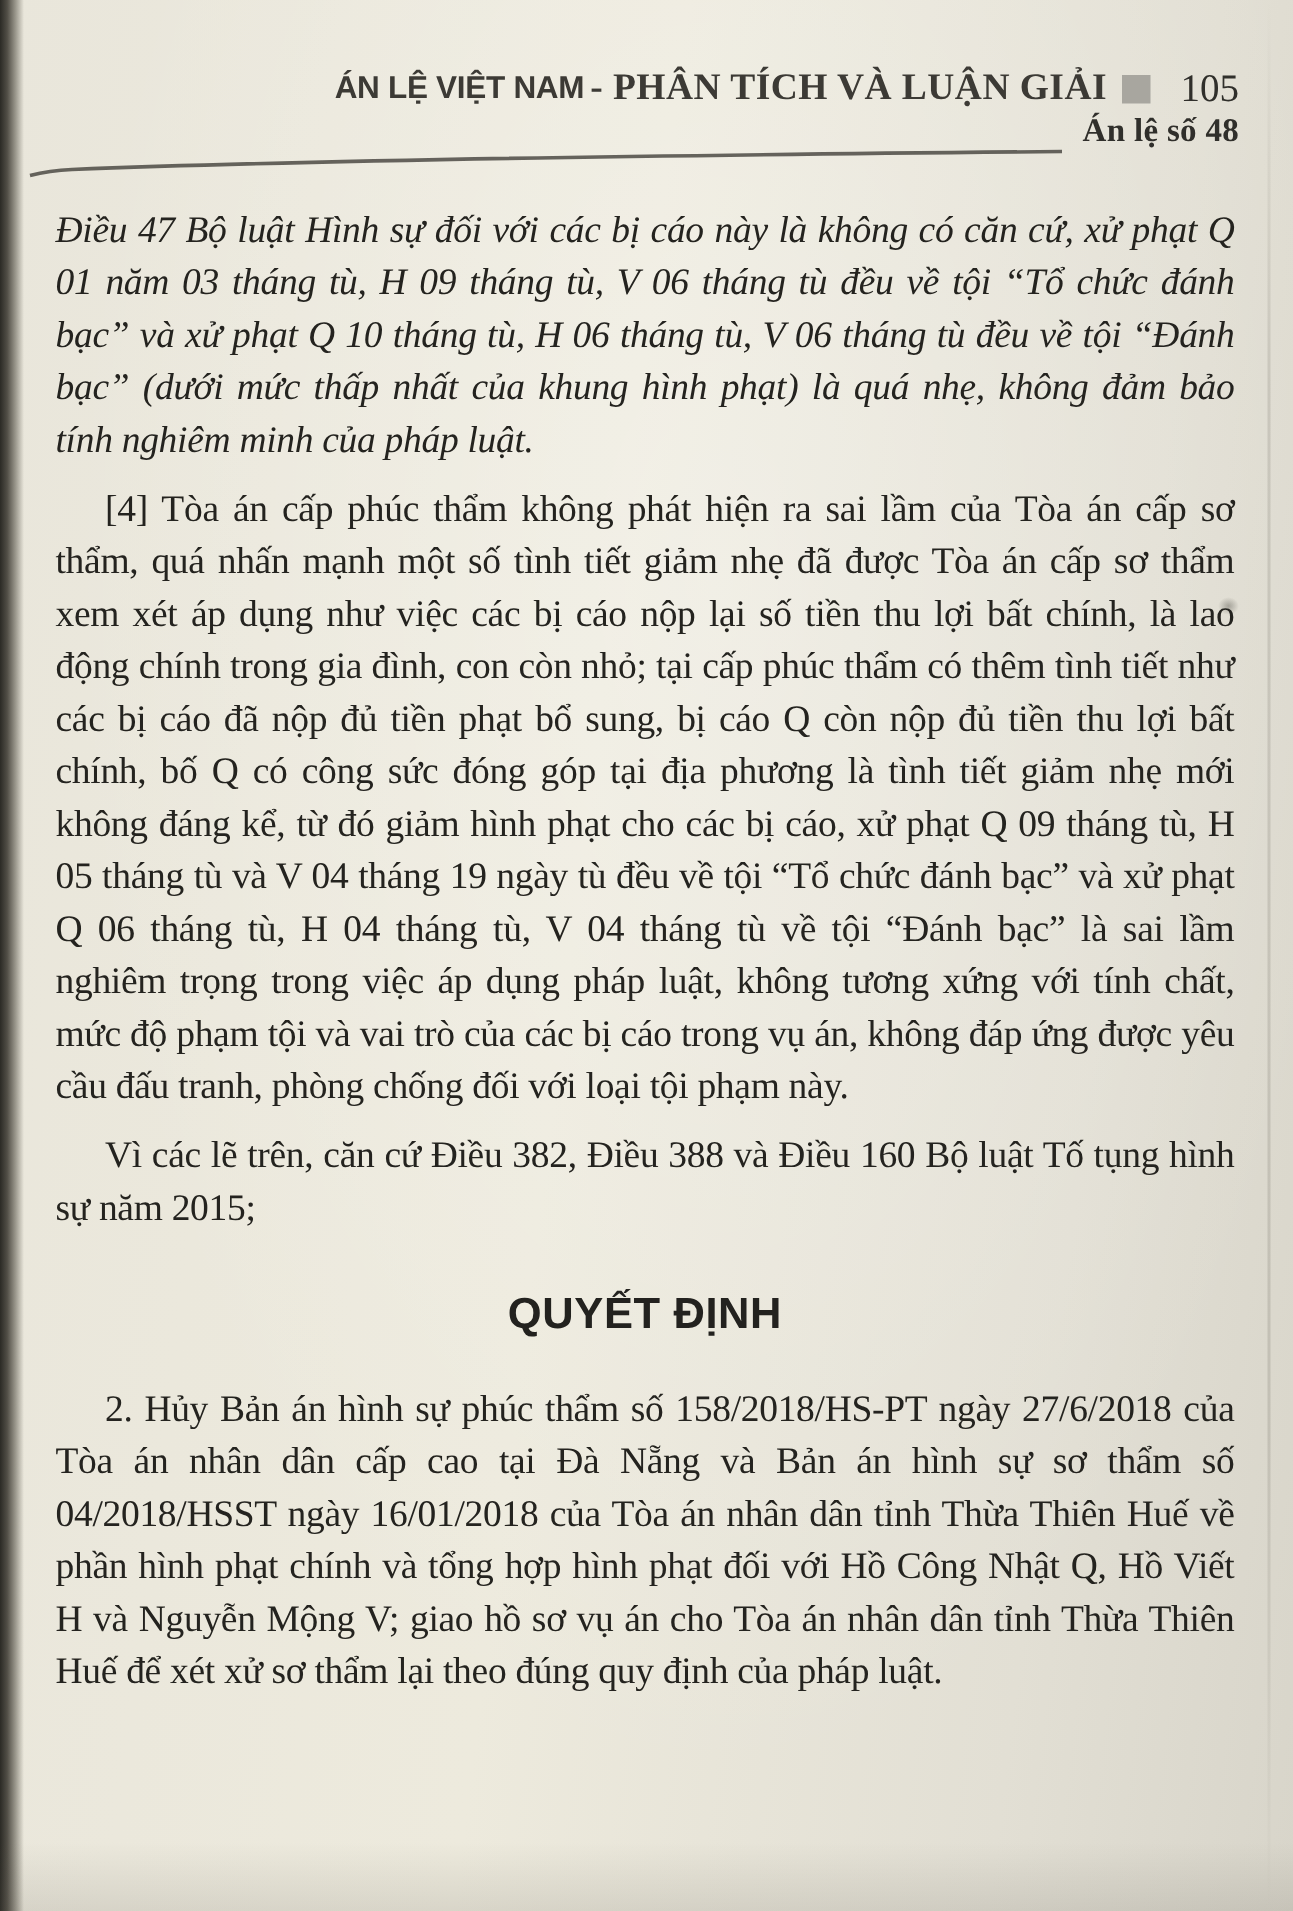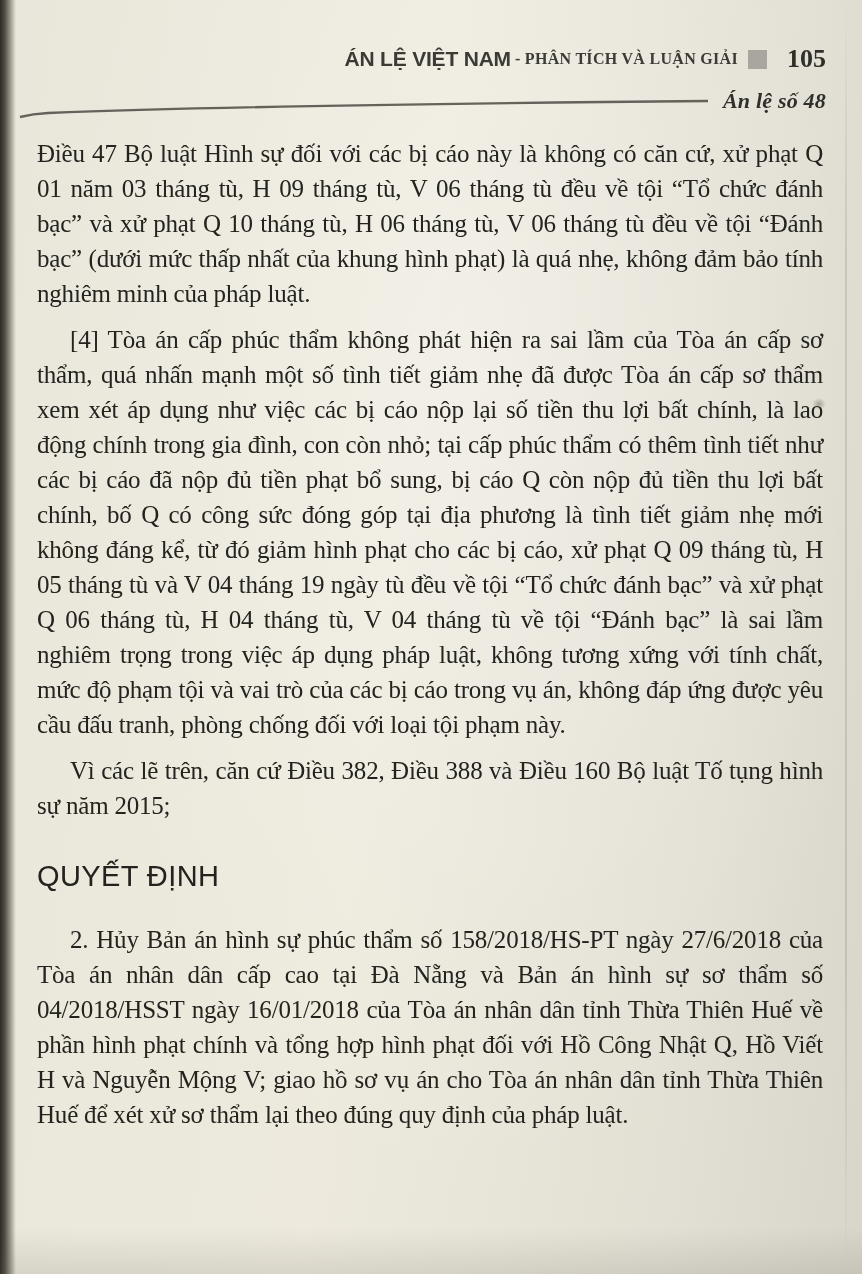--- a/index.html
+++ b/index.html
@@ -40,50 +40,49 @@
   }
   .header-line1 {
     display: flex; align-items: center; justify-content: flex-end; gap: 10px;
   }
   .book-title {
     font-family: "Liberation Sans", "DejaVu Sans", sans-serif;
     font-weight: 700; font-size: 21px; letter-spacing: -0.2px; color: #3c3a35;
   }
   .book-subtitle {
     font-family: "Liberation Serif", "DejaVu Serif", serif;
-    font-weight: 700; font-size: 16px; letter-spacing: 0.3px; color: #3c3a35;
+    font-weight: 700; font-size: 25px; letter-spacing: 0.3px; color: #3c3a35;
     margin-left: -6px;
   }
   .header-square {
     width: 19px; height: 19px; background: #a8a69f; flex: 0 0 auto;
   }
   .page-number {
-    font-size: 26px; font-weight: 700; color: #302f2b; margin-left: 10px;
+    font-size: 26px; font-weight: 400; color: #302f2b; margin-left: 10px;
   }
   .case-label {
-    margin-top: 14px; font-weight: 700; font-size: 22px; color: #302f2b;
+    margin-top: 0; font-weight: 700; font-size: 22px; color: #302f2b;
     letter-spacing: 0.2px;
-    font-style: italic;
   }
   .header-rule {
     position: absolute; top: 94px; left: 18px; width: 692px; height: 26px;
   }
 
   
   .body-text {
     position: absolute; left: 37px; top: 136px; width: 786px;
     font-size: 25px; line-height: 35px; letter-spacing: -0.2px;
     text-align: justify;
   }
   .body-text p { margin: 0 0 11px 0; text-indent: 33px; }
-  .body-text p.continuation { text-indent: 0; }
+  .body-text p.continuation { text-indent: 0; font-style: italic; }
   .decision-heading {
-    text-align: left;
+    text-align: center;
     font-family: "Liberation Sans", "DejaVu Sans", sans-serif;
-    font-weight: 400; font-size: 29px; letter-spacing: 0.4px;
+    font-weight: 700; font-size: 29px; letter-spacing: 0.4px;
     color: #23221f;
     margin: 36px 0 28px 0;
   }
 </style>
 </head>
 <body>
 
 <div class="scan">
 
   <div class="spine-shadow"></div>

